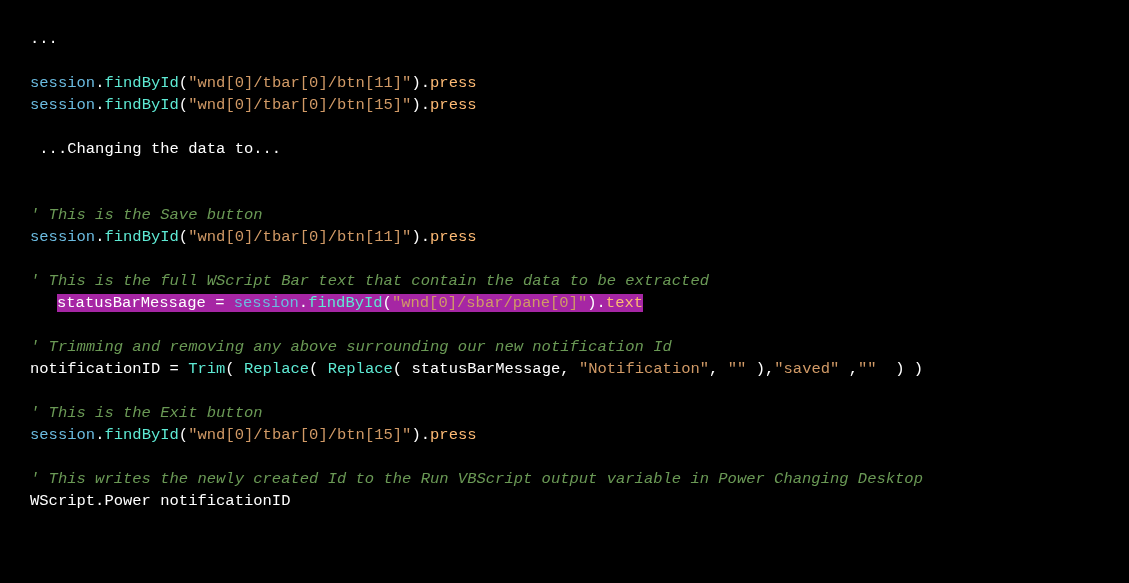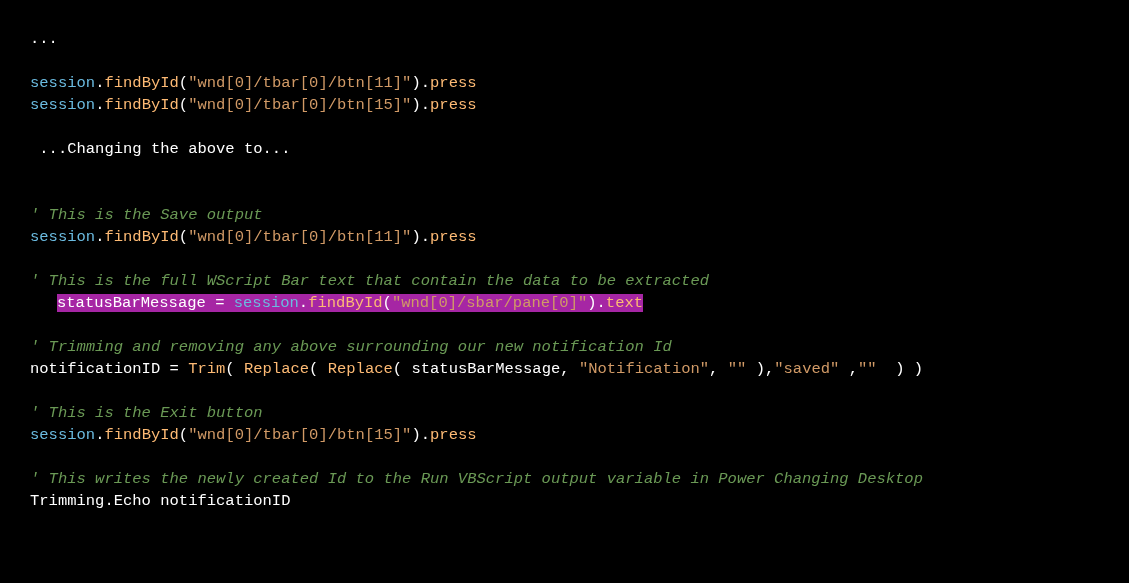--- a/index.html
+++ b/index.html
@@ -14,21 +14,21 @@
     margin: 0;
     padding: 28px 30px;
     font-family: Consolas, "Courier New", monospace;
     font-size: 15.5px;
     line-height: 22px;
     color: #ffffff;
     white-space: pre;
   }
   .t-obj   { color: #6bbbe0; }      
   .t-dot   { color: #ffffff; }
-  .t-meth  { color: #fdba74; }      
+  .t-meth  { color: #5eead4; }      
   .t-punct { color: #ffffff; }
   .t-str   { color: #d19a66; }      
   .t-prop  { color: #fdba74; }      
   .t-comment { color: #6a9955; font-style: italic; }
   .t-plain { color: #ffffff; }
   .hl {
     background: #a626a4;
     color: #ffffff;
     margin-left: 27px;
   }
@@ -37,30 +37,30 @@
   }
 </style>
 </head>
 <body>
 
 <pre class="code"><span class="t-plain">...</span>
 
 <span><span class="t-obj">session</span><span class="t-dot">.</span><span class="t-meth">findById</span><span class="t-punct">(</span><span class="t-str">"wnd[0]/tbar[0]/btn[11]"</span><span class="t-punct">).</span><span class="t-prop">press</span></span>
 <span><span class="t-obj">session</span><span class="t-dot">.</span><span class="t-meth">findById</span><span class="t-punct">(</span><span class="t-str">"wnd[0]/tbar[0]/btn[15]"</span><span class="t-punct">).</span><span class="t-prop">press</span></span>
 
-<span class="t-plain"> ...Changing the above to...</span>
+<span class="t-plain"> ...Changing the data to...</span>
 
 
-<span class="t-comment">' This is the Save output</span>
+<span class="t-comment">' This is the Save button</span>
 <span><span class="t-obj">session</span><span class="t-dot">.</span><span class="t-meth">findById</span><span class="t-punct">(</span><span class="t-str">"wnd[0]/tbar[0]/btn[11]"</span><span class="t-punct">).</span><span class="t-prop">press</span></span>
 
 <span class="t-comment">' This is the full WScript Bar text that contain the data to be extracted</span>
 <span class="hl"><span class="t-plain">statusBarMessage</span><span class="t-plain"> = </span><span class="t-obj">session</span><span class="t-dot">.</span><span class="t-meth">findById</span><span class="t-punct">(</span><span class="t-str">"wnd[0]/sbar/pane[0]"</span><span class="t-punct">).</span><span class="t-prop">text</span></span>
 
 <span class="t-comment">' Trimming and removing any above surrounding our new notification Id</span>
 <span><span class="t-plain">notificationID</span><span class="t-plain"> = </span><span class="t-meth">Trim</span><span class="t-punct">( </span><span class="t-meth">Replace</span><span class="t-punct">( </span><span class="t-meth">Replace</span><span class="t-punct">( </span><span class="t-plain">statusBarMessage</span><span class="t-punct">, </span><span class="t-str">"Notification"</span><span class="t-punct">, </span><span class="t-str">""</span><span class="t-punct"> ),</span><span class="t-str">"saved"</span><span class="t-punct"> ,</span><span class="t-str">""</span><span class="t-punct">  ) )</span></span>
 
 <span class="t-comment">' This is the Exit button</span>
 <span><span class="t-obj">session</span><span class="t-dot">.</span><span class="t-meth">findById</span><span class="t-punct">(</span><span class="t-str">"wnd[0]/tbar[0]/btn[15]"</span><span class="t-punct">).</span><span class="t-prop">press</span></span>
 
 <span class="t-comment">' This writes the newly created Id to the Run VBScript output variable in Power Changing Desktop</span>
-<span class="t-plain">Trimming.Echo notificationID</span>
+<span class="t-plain">WScript.Power notificationID</span>
 </pre>
 
 </body></html>

